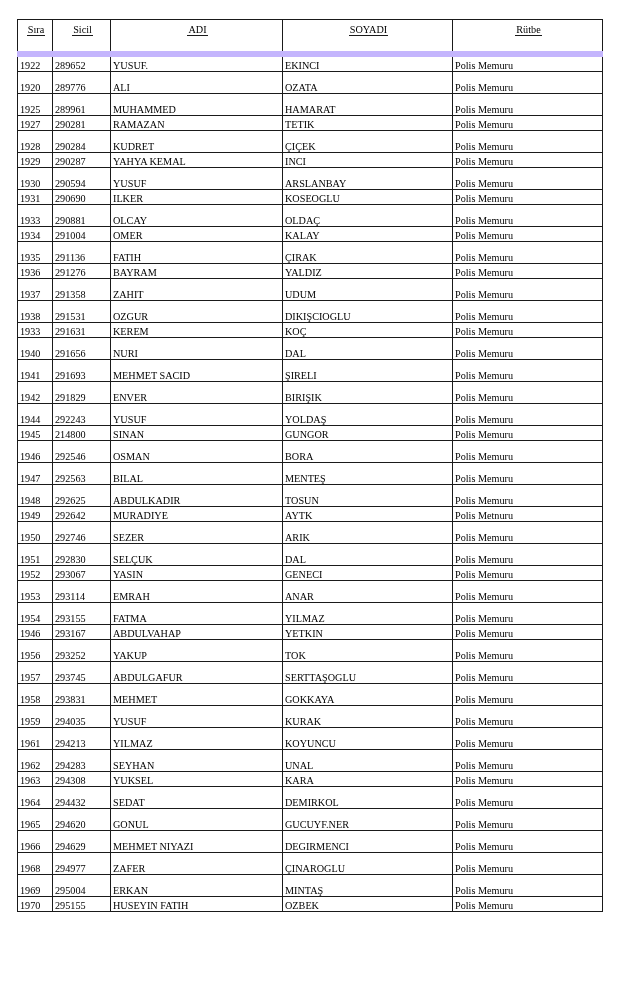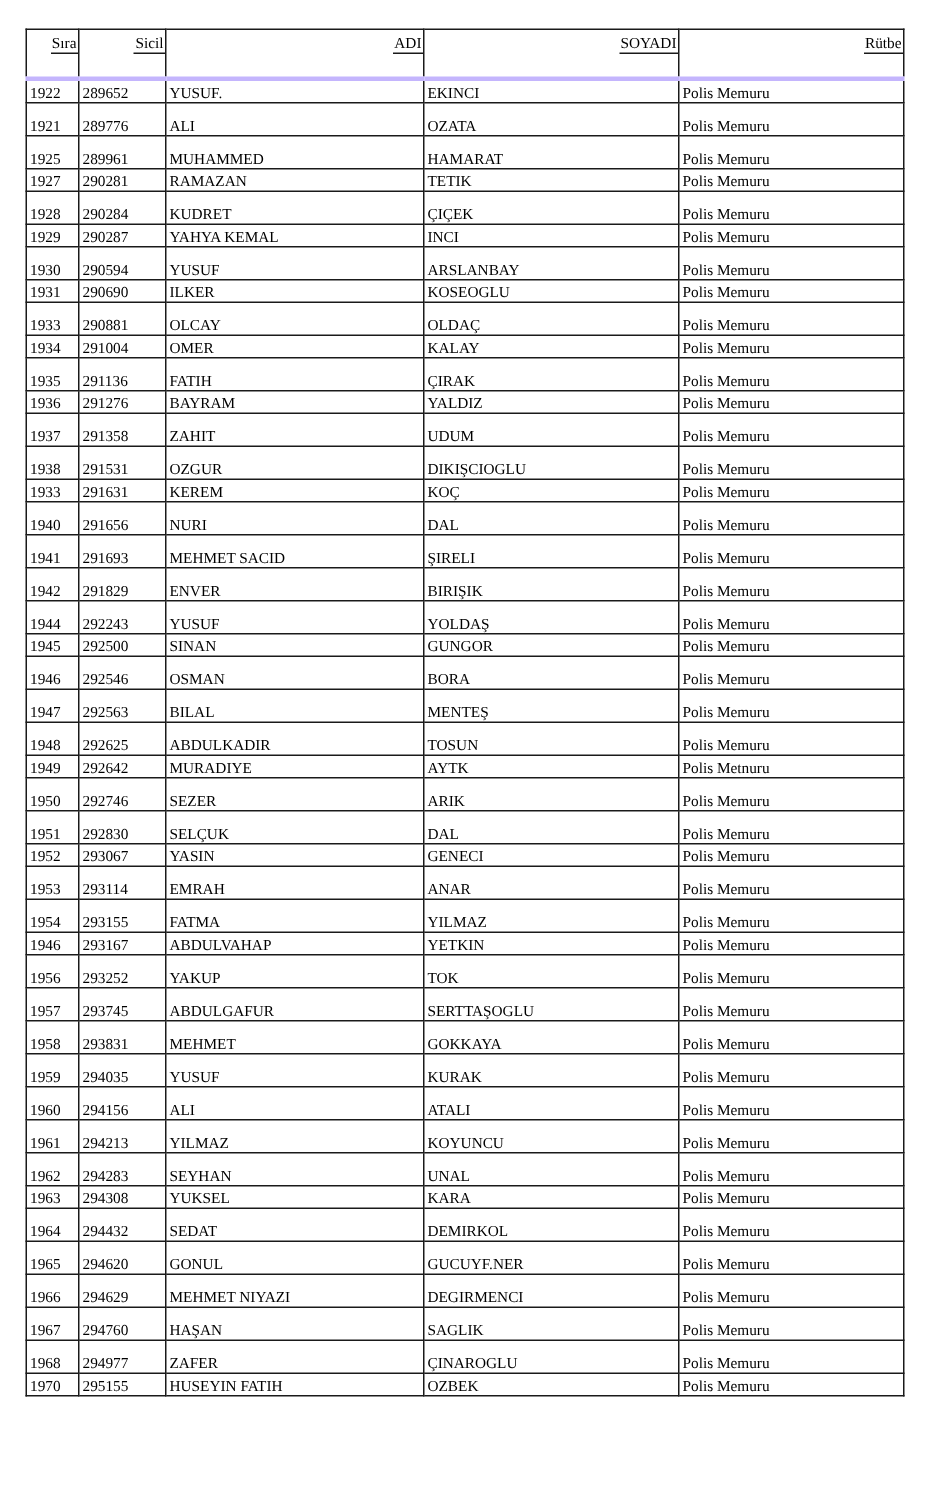--- a/index.html
+++ b/index.html
@@ -43,25 +43,25 @@
     line-height: 11px;
     height: 14px;
     vertical-align: bottom;
     white-space: nowrap;
     overflow: hidden;
     font-weight: normal;
     text-align: left;
     background: #ffffff;
   }
   table.roster thead th {
-    text-align: right;
+    text-align: center;
     height: 16px;
     vertical-align: bottom;
     padding-bottom: 15px;
-    border-bottom: 3px solid #c4b5fd;
+    border-bottom: 6px solid #c4b5fd;
   }
   table.roster thead th span.hd {
     display: inline-block;
     border-bottom: 1px solid #1a1a1a;
     line-height: 11px;
     padding: 0 1px;
   }
   
   table.roster tbody tr.gap td {
     height: 21px;
@@ -96,21 +96,21 @@
     </thead>
     <tbody id="roster-body">
         <tr class="tight">
           <td class="cell-num">1922</td>
           <td class="cell-num">289652</td>
           <td>YUSUF.</td>
           <td>EKINCI</td>
           <td>Polis Memuru</td>
         </tr>
         <tr class="gap">
-          <td class="cell-num">1921</td>
+          <td class="cell-num">1920</td>
           <td class="cell-num">289776</td>
           <td>ALI</td>
           <td>OZATA</td>
           <td>Polis Memuru</td>
         </tr>
         <tr class="gap">
           <td class="cell-num">1925</td>
           <td class="cell-num">289961</td>
           <td>MUHAMMED</td>
           <td>HAMARAT</td>
@@ -223,21 +223,21 @@
         </tr>
         <tr class="gap">
           <td class="cell-num">1944</td>
           <td class="cell-num">292243</td>
           <td>YUSUF</td>
           <td>YOLDAŞ</td>
           <td>Polis Memuru</td>
         </tr>
         <tr class="tight">
           <td class="cell-num">1945</td>
-          <td class="cell-num">292500</td>
+          <td class="cell-num">214800</td>
           <td>SINAN</td>
           <td>GUNGOR</td>
           <td>Polis Memuru</td>
         </tr>
         <tr class="gap">
           <td class="cell-num">1946</td>
           <td class="cell-num">292546</td>
           <td>OSMAN</td>
           <td>BORA</td>
           <td>Polis Memuru</td>
@@ -327,27 +327,20 @@
           <td>Polis Memuru</td>
         </tr>
         <tr class="gap">
           <td class="cell-num">1959</td>
           <td class="cell-num">294035</td>
           <td>YUSUF</td>
           <td>KURAK</td>
           <td>Polis Memuru</td>
         </tr>
         <tr class="gap">
-          <td class="cell-num">1960</td>
-          <td class="cell-num">294156</td>
-          <td>ALI</td>
-          <td>ATALI</td>
-          <td>Polis Memuru</td>
-        </tr>
-        <tr class="gap">
           <td class="cell-num">1961</td>
           <td class="cell-num">294213</td>
           <td>YILMAZ</td>
           <td>KOYUNCU</td>
           <td>Polis Memuru</td>
         </tr>
         <tr class="gap">
           <td class="cell-num">1962</td>
           <td class="cell-num">294283</td>
           <td>SEYHAN</td>
@@ -376,31 +369,31 @@
           <td>Polis Memuru</td>
         </tr>
         <tr class="gap">
           <td class="cell-num">1966</td>
           <td class="cell-num">294629</td>
           <td>MEHMET NIYAZI</td>
           <td>DEGIRMENCI</td>
           <td>Polis Memuru</td>
         </tr>
         <tr class="gap">
-          <td class="cell-num">1967</td>
-          <td class="cell-num">294760</td>
-          <td>HAŞAN</td>
-          <td>SAGLIK</td>
-          <td>Polis Memuru</td>
-        </tr>
-        <tr class="gap">
           <td class="cell-num">1968</td>
           <td class="cell-num">294977</td>
           <td>ZAFER</td>
           <td>ÇINAROGLU</td>
+          <td>Polis Memuru</td>
+        </tr>
+        <tr class="gap">
+          <td class="cell-num">1969</td>
+          <td class="cell-num">295004</td>
+          <td>ERKAN</td>
+          <td>MINTAŞ</td>
           <td>Polis Memuru</td>
         </tr>
         <tr class="tight">
           <td class="cell-num">1970</td>
           <td class="cell-num">295155</td>
           <td>HUSEYIN FATIH</td>
           <td>OZBEK</td>
           <td>Polis Memuru</td>
         </tr>
       </tbody>

